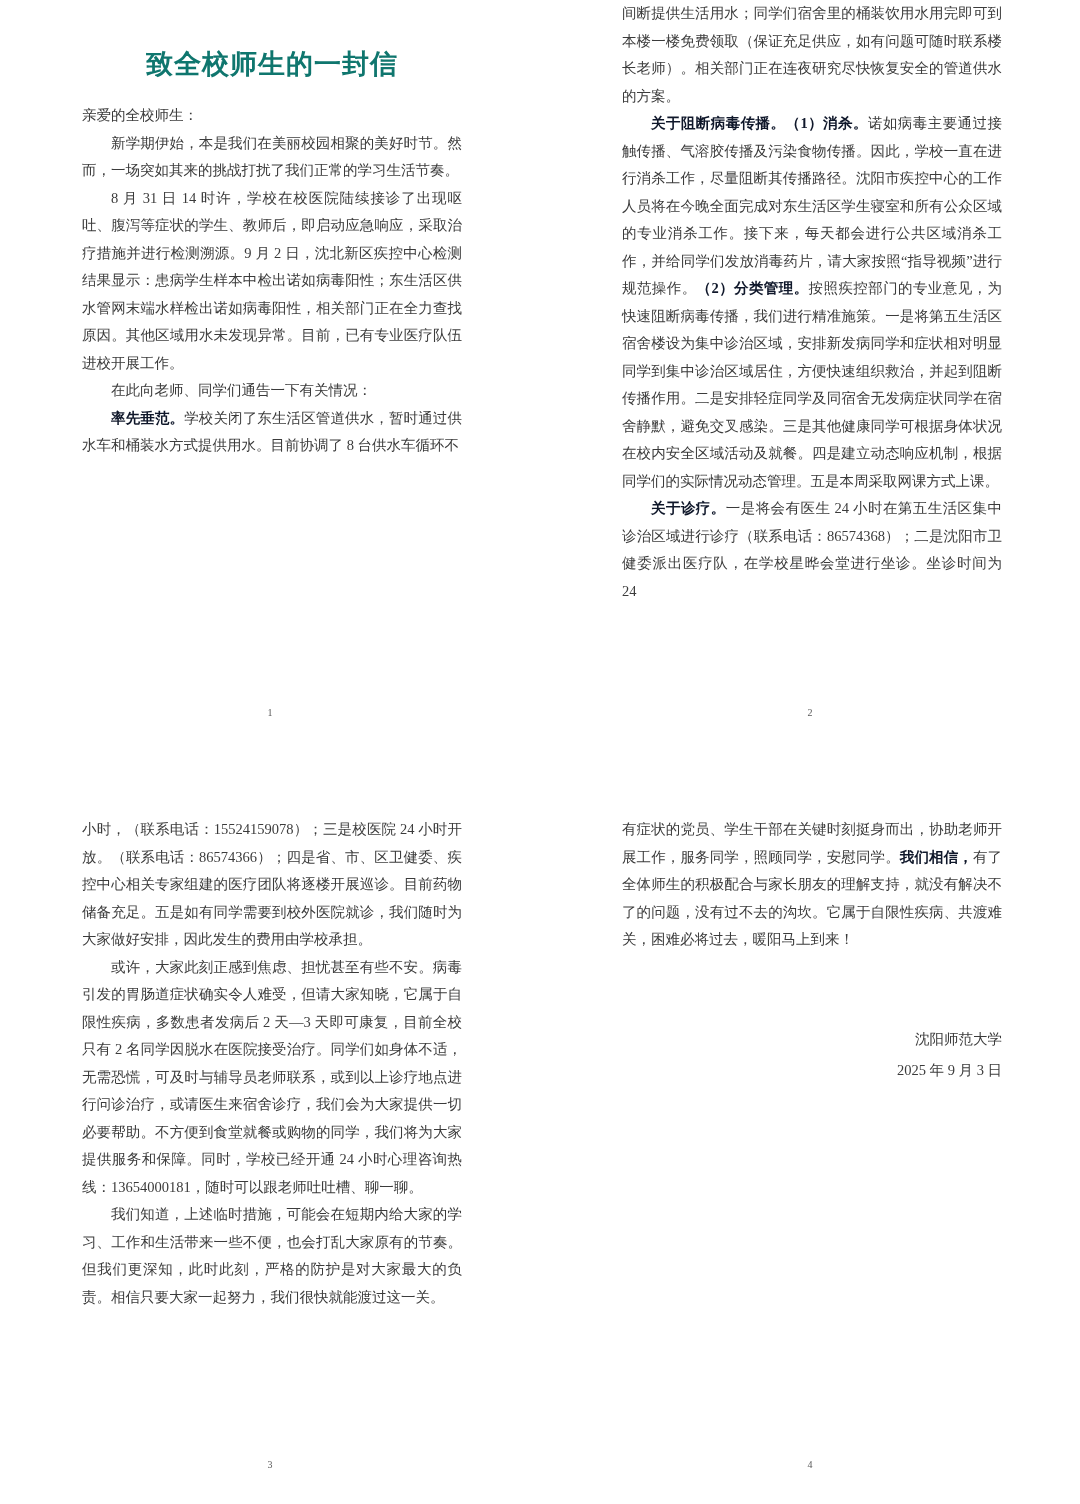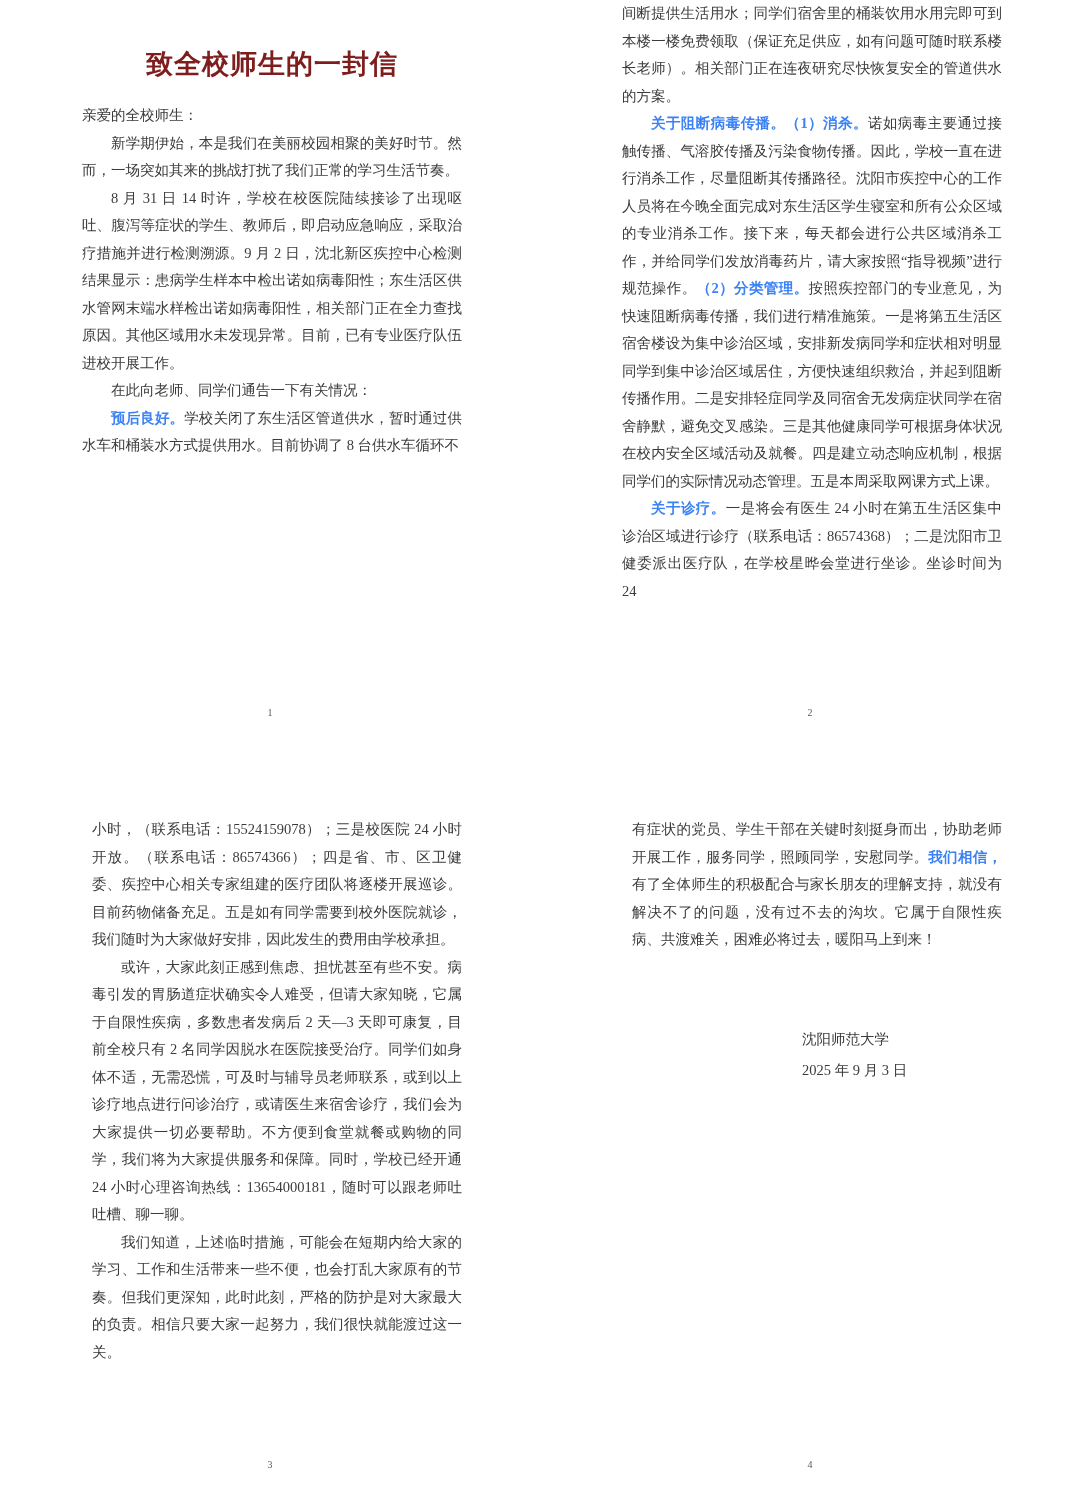--- a/index.html
+++ b/index.html
@@ -26,60 +26,60 @@
     box-sizing:border-box;
     padding:0 78px 0 82px;
     background:#fff;
   }
   .title{
     margin:0;
     padding-top:46px;
     font-size:27px;
     font-weight:bold;
     text-align:center;
-    color:#7f1d1d;
+    color:#0f766e;
     letter-spacing:1px;
   }
   .body{font-size:14.5px;line-height:27.5px;text-align:justify;}
   .page1 .body{margin-top:20px;}
   .page2 .body{}
-  .page3 .body,.page4 .body{padding-top:64px;margin-left:10px;}
+  .page3 .body,.page4 .body{padding-top:64px;}
   .body p{margin:0;}
   .ind{text-indent:2em;}
   .fl{text-indent:0;}
-  .b{font-weight:bold;color:#3b82f6;}
+  .b{font-weight:bold;color:#0f172a;}
   .pageno{
     position:absolute;
     left:0;right:0;bottom:34px;
     text-align:center;
     font-size:10px;
     color:#5a5a5a;
   }
   .sigblock{
     margin-top:70px;
     padding-left:170px;
-    text-align:left;
+    text-align:right;
     line-height:31px;
   }
   .sigblock div{white-space:nowrap;}
 </style>
 </head>
 <body>
 
 <div class="canvas">
   <div class="sheet">
 
     <section class="page page1">
       <h1 class="title">致全校师生的一封信</h1>
       <div class="body">
         <p class="fl"><span>亲爱的全校师生：</span></p>
         <p class="ind"><span>新学期伊始，本是我们在美丽校园相聚的美好时节。然而，一场突如其来的挑战打扰了我们正常的学习生活节奏。</span></p>
         <p class="ind"><span>8 月 31 日 14 时许，学校在校医院陆续接诊了出现呕吐、腹泻等症状的学生、教师后，即启动应急响应，采取治疗措施并进行检测溯源。9 月 2 日，沈北新区疾控中心检测结果显示：患病学生样本中检出诺如病毒阳性；东生活区供水管网末端水样检出诺如病毒阳性，相关部门正在全力查找原因。其他区域用水未发现异常。目前，已有专业医疗队伍进校开展工作。</span></p>
         <p class="ind"><span>在此向老师、同学们通告一下有关情况：</span></p>
-        <p class="ind"><span class="b">预后良好。</span><span>学校关闭了东生活区管道供水，暂时通过供水车和桶装水方式提供用水。目前协调了 8 台供水车循环不</span></p>
+        <p class="ind"><span class="b">率先垂范。</span><span>学校关闭了东生活区管道供水，暂时通过供水车和桶装水方式提供用水。目前协调了 8 台供水车循环不</span></p>
       </div>
       <div class="pageno">1</div>
     </section>
 
     <section class="page page2">
       <div class="body">
         <p class="fl"><span>间断提供生活用水；同学们宿舍里的桶装饮用水用完即可到本楼一楼免费领取（保证充足供应，如有问题可随时联系楼长老师）。相关部门正在连夜研究尽快恢复安全的管道供水的方案。</span></p>
         <p class="ind"><span class="b">关于阻断病毒传播。（1）消杀。</span><span>诺如病毒主要通过接触传播、气溶胶传播及污染食物传播。因此，学校一直在进行消杀工作，尽量阻断其传播路径。沈阳市疾控中心的工作人员将在今晚全面完成对东生活区学生寝室和所有公众区域的专业消杀工作。接下来，每天都会进行公共区域消杀工作，并给同学们发放消毒药片，请大家按照“指导视频”进行规范操作。</span><span class="b">（2）分类管理。</span><span>按照疾控部门的专业意见，为快速阻断病毒传播，我们进行精准施策。一是将第五生活区宿舍楼设为集中诊治区域，安排新发病同学和症状相对明显同学到集中诊治区域居住，方便快速组织救治，并起到阻断传播作用。二是安排轻症同学及同宿舍无发病症状同学在宿舍静默，避免交叉感染。三是其他健康同学可根据身体状况在校内安全区域活动及就餐。四是建立动态响应机制，根据同学们的实际情况动态管理。五是本周采取网课方式上课。</span></p>
         <p class="ind"><span class="b">关于诊疗。</span><span>一是将会有医生 24 小时在第五生活区集中诊治区域进行诊疗（联系电话：86574368）；二是沈阳市卫健委派出医疗队，在学校星晔会堂进行坐诊。坐诊时间为 24</span></p>
       </div>

